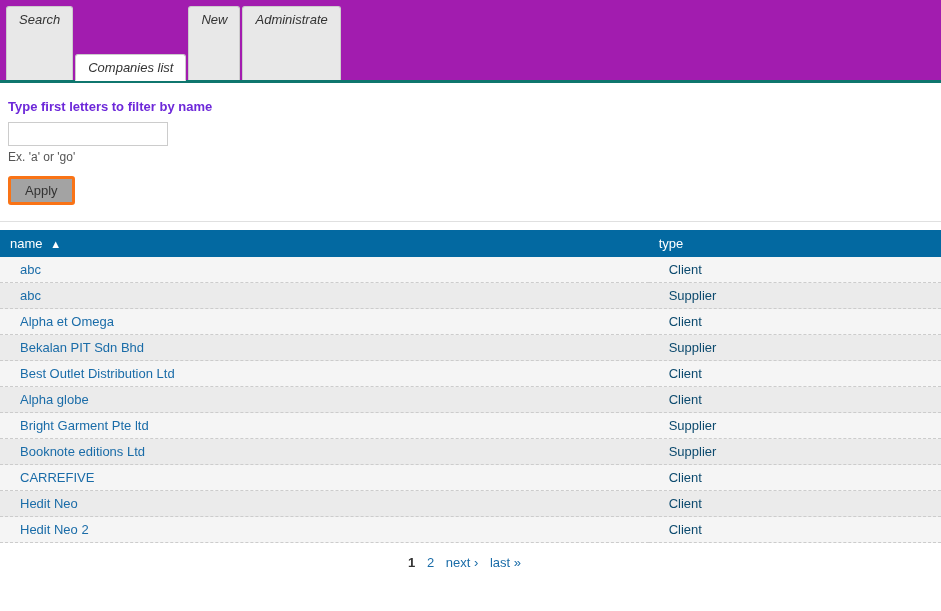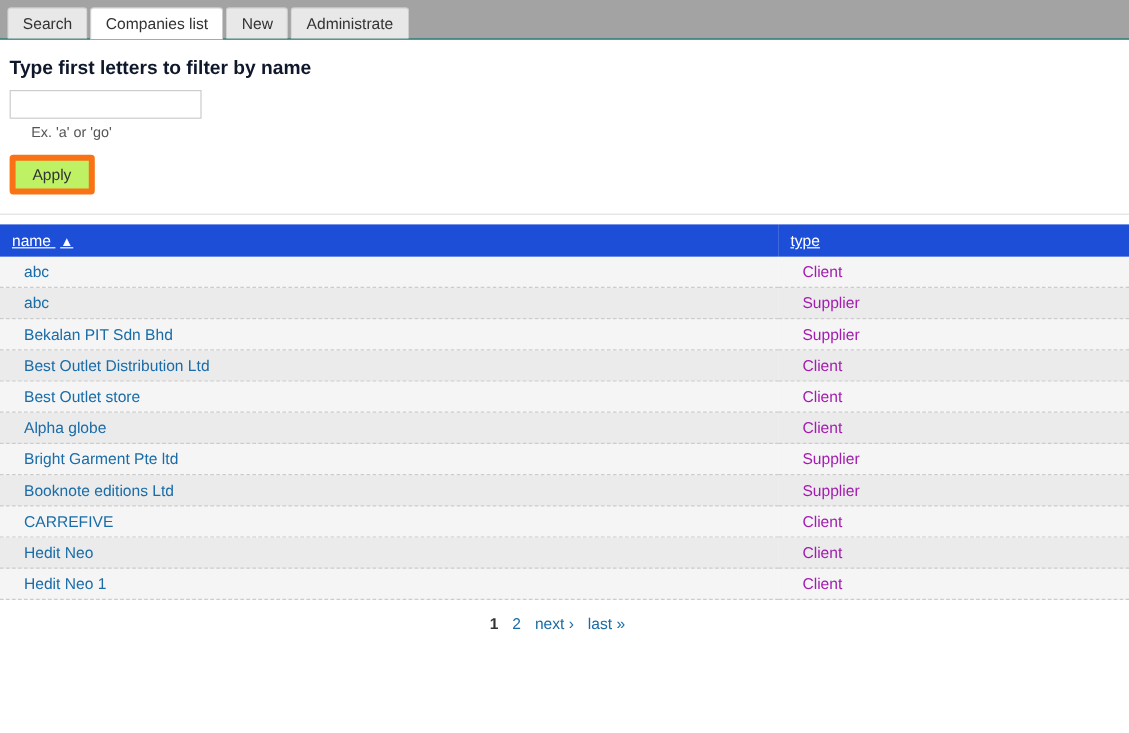--- a/index.html
+++ b/index.html
@@ -8,87 +8,87 @@
       font-size: 13px;
       background: #fff;
       color: #333;
     }
 
     
     .tabs {
       display: flex;
       gap: 2px;
       padding: 6px 6px 0 6px;
-      background: #a3a3a3;
-      border-bottom: 1px solid #0f766e;
+      background: #a21caf;
+      border-bottom: 3px solid #0f766e;
+      font-style: italic;
     }
     .tab {
       padding: 5px 12px;
       border: 1px solid #ccc;
       border-bottom: none;
       border-radius: 3px 3px 0 0;
       background: #e8e8e8;
       cursor: pointer;
       font-size: 13px;
       color: #333;
     }
     .tab.active {
       background: #fff;
       border-bottom: 1px solid #fff;
       margin-bottom: -1px;
       z-index: 1;
       position: relative;
+      margin-top: 48px;
     }
 
     
     .filter-section {
       padding: 16px 8px 16px 8px;
       border-bottom: 1px solid #e0e0e0;
     }
     .filter-label {
-      font-size: 16px;
+      font-size: 13px;
       font-weight: bold;
       margin-bottom: 8px;
-      color: #0f172a;
+      color: #6d28d9;
     }
     .filter-input {
       display: block;
       width: 160px;
       padding: 3px 5px;
       border: 1px solid #ccc;
       font-size: 13px;
       height: 24px;
       margin-bottom: 4px;
     }
     .filter-hint {
       font-size: 12px;
       color: #555;
       margin-bottom: 12px;
-      margin-left: 18px;
     }
     .apply-btn {
       padding: 4px 14px;
-      background: #bef264;
-      border: 5px solid #f97316;
+      background: #a3a3a3;
+      border: 3px solid #f97316;
       border-radius: 3px;
       cursor: pointer;
       font-size: 13px;
       color: #333;
     }
 
     
     .companies-table {
       width: 100%;
       border-collapse: collapse;
       margin-top: 8px;
     }
     .companies-table thead tr {
-      background: #1d4ed8;
+      background: #0369a1;
       color: #fff;
-      text-decoration: underline;
     }
     .companies-table thead th {
       padding: 6px 10px;
       text-align: left;
       font-size: 13px;
       font-weight: normal;
     }
     .companies-table thead th .sort-indicator {
       margin-left: 4px;
       font-size: 11px;
@@ -104,21 +104,21 @@
     }
     .companies-table tbody td {
       padding: 5px 20px;
       font-size: 13px;
     }
     .companies-table tbody td.name-cell a {
       color: #1a6ca8;
       text-decoration: none;
     }
     .companies-table tbody td.type-cell {
-      color: #a21caf;
+      color: #0c4a6e;
     }
 
     
     .pagination {
       text-align: center;
       padding: 12px 12px 8px 0;
       font-size: 13px;
     }
     .pagination a, .pagination span {
       margin: 0 4px;
@@ -162,53 +162,53 @@
   <tbody id="table-body">
   <tr>
         <td class="name-cell"><a href="#">abc</a></td>
         <td class="type-cell">Client</td>
       </tr>
       <tr>
         <td class="name-cell"><a href="#">abc</a></td>
         <td class="type-cell">Supplier</td>
       </tr>
       <tr>
+        <td class="name-cell"><a href="#">Alpha et Omega</a></td>
+        <td class="type-cell">Client</td>
+      </tr>
+      <tr>
         <td class="name-cell"><a href="#">Bekalan PIT Sdn Bhd</a></td>
         <td class="type-cell">Supplier</td>
       </tr>
       <tr>
         <td class="name-cell"><a href="#">Best Outlet Distribution Ltd</a></td>
         <td class="type-cell">Client</td>
       </tr>
       <tr>
-        <td class="name-cell"><a href="#">Best Outlet store</a></td>
-        <td class="type-cell">Client</td>
-      </tr>
-      <tr>
         <td class="name-cell"><a href="#">Alpha globe</a></td>
         <td class="type-cell">Client</td>
       </tr>
       <tr>
         <td class="name-cell"><a href="#">Bright Garment Pte ltd</a></td>
         <td class="type-cell">Supplier</td>
       </tr>
       <tr>
         <td class="name-cell"><a href="#">Booknote editions Ltd</a></td>
         <td class="type-cell">Supplier</td>
       </tr>
       <tr>
         <td class="name-cell"><a href="#">CARREFIVE</a></td>
         <td class="type-cell">Client</td>
       </tr>
       <tr>
         <td class="name-cell"><a href="#">Hedit Neo</a></td>
         <td class="type-cell">Client</td>
       </tr>
       <tr>
-        <td class="name-cell"><a href="#">Hedit Neo 1</a></td>
+        <td class="name-cell"><a href="#">Hedit Neo 2</a></td>
         <td class="type-cell">Client</td>
       </tr>
     </tbody>
 </table>
 
 <div class="pagination">
   <span class="current-page">1</span>
   <a href="#">2</a>
   <a href="#">next ›</a>
   <a href="#">last »</a>

